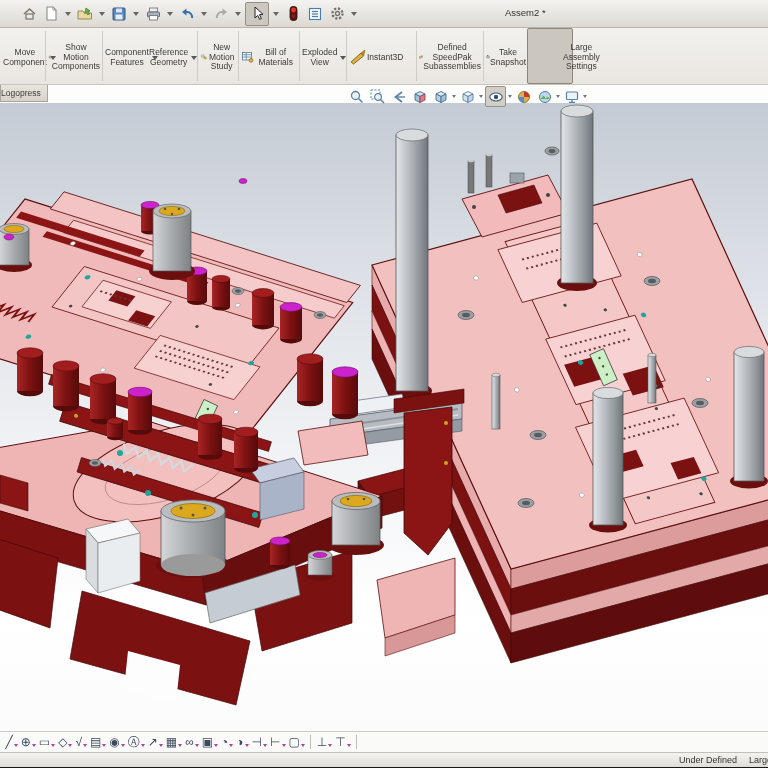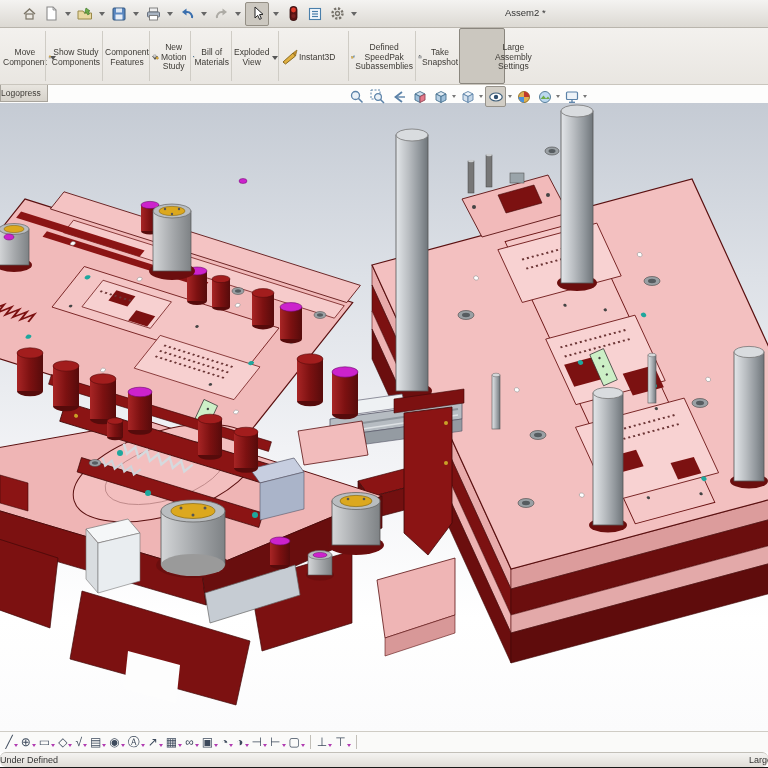--- a/index.html
+++ b/index.html
@@ -31,21 +31,21 @@
   .viewport{position:absolute;left:0;top:18px;width:768px;height:628px;
     background:linear-gradient(180deg,#c5cbd4 0%,#dde1e7 28%,#f1f2f5 55%,#ffffff 82%,#fbfbfc 100%);}
   
   .tooltray{height:20px;background:#fafaf9;border-top:1px solid #cfccc5;display:flex;align-items:center;padding-left:4px;}
   .btool{display:flex;align-items:flex-end;margin:0 1.5px;cursor:default;}
   .btool .g{font-style:normal;font-size:12px;line-height:14px;color:#3d4a5c;}
   .mcaret{width:0;height:0;border-left:2.5px solid transparent;border-right:2.5px solid transparent;border-top:3.5px solid #b13cb1;margin:0 0 2px 1px;}
   .vsep{width:1px;height:14px;background:#c2bfb8;margin:0 4px;}
   
   .statusbar{height:14px;background:linear-gradient(#f4f3f1,#e0ddd7);border-top:1px solid #c2bfb8;
-    display:flex;align-items:center;justify-content:space-between;font-size:9px;color:#333;overflow:hidden;border-radius:6px;}
+    display:flex;align-items:center;justify-content:flex-end;font-size:9px;color:#333;overflow:hidden;}
   .statusbar .st1{margin-right:12px;}
   .statusbar .st2{margin-right:-4px;}
   .bottomstrip{height:4px;background:#181818;}
   svg{display:block;}
 </style>
 </head>
 <body>
 
 <div class="window">
 
@@ -142,43 +142,51 @@
       <b class="caret"></b>
     </div>
     <div class="rsep"></div>
     <div class="rbtn" style="width:54px">
       <svg width="18" height="16" viewBox="0 0 18 16">
           <circle cx="9" cy="5.5" r="4" fill="#e0b040" stroke="#8a6a20"></circle>
           <circle cx="6" cy="12" r="2.2" fill="none" stroke="#555" stroke-width="1.1"></circle>
           <circle cx="12" cy="12" r="2.2" fill="none" stroke="#555" stroke-width="1.1"></circle>
           <line x1="8.2" y1="12" x2="9.8" y2="12" stroke="#555" stroke-width="1.1"></line>
         </svg>
-      <span class="rlabel">Show Study Components</span>
+      <span class="rlabel">Show Motion Components</span>
     </div>
     <div class="rsep"></div>
     <div class="rbtn" style="width:44px">
       <svg width="18" height="16" viewBox="0 0 18 16">
           <rect x="4" y="3" width="4" height="9" fill="#9fc0da" stroke="#46708e"></rect>
           <rect x="10" y="3" width="4" height="9" fill="#b7d0e4" stroke="#46708e"></rect>
           <ellipse cx="6" cy="3" rx="2" ry="1" fill="#d7e4ef" stroke="#46708e" stroke-width="0.7"></ellipse>
           <ellipse cx="12" cy="3" rx="2" ry="1" fill="#d7e4ef" stroke="#46708e" stroke-width="0.7"></ellipse>
         </svg>
       <span class="rlabel">Component Features</span>
       <b class="caret"></b>
     </div>
+    <div class="rbtn" style="width:48px">
+      <svg width="18" height="16" viewBox="0 0 18 16">
+          <polygon points="2,13 8,8 16,8 10,13" fill="#9fc0da" stroke="#46708e"></polygon>
+          <circle cx="12" cy="4.5" r="2.6" fill="#e0b040" stroke="#8a6a20"></circle>
+        </svg>
+      <span class="rlabel">Reference Geometry</span>
+      <b class="caret"></b>
+    </div>
     <div class="rsep"></div>
     <div class="rbtn" style="width:38px">
       <svg width="18" height="16" viewBox="0 0 18 16">
           <circle cx="6.5" cy="6" r="3.6" fill="#cfcfcf" stroke="#6e6e6e" stroke-width="1.6" stroke-dasharray="1.8 1.3"></circle>
           <circle cx="12.5" cy="10.5" r="3" fill="#e0b040" stroke="#8a6a20" stroke-width="1.4" stroke-dasharray="1.6 1.2"></circle>
         </svg>
       <span class="rlabel">New Motion Study</span>
     </div>
     <div class="rsep"></div>
-    <div class="rbtn" style="width:38px">
+    <div class="rbtn" style="width:58px">
       <svg width="18" height="16" viewBox="0 0 18 16">
           <rect x="2" y="2" width="12" height="10" fill="#fff" stroke="#46708e"></rect>
           <line x1="2" y1="5" x2="14" y2="5" stroke="#46708e"></line>
           <line x1="2" y1="8" x2="14" y2="8" stroke="#46708e"></line>
           <line x1="7" y1="2" x2="7" y2="12" stroke="#46708e"></line>
           <circle cx="13.5" cy="12.5" r="2.6" fill="#e0b040" stroke="#8a6a20"></circle>
         </svg>
       <span class="rlabel">Bill of Materials</span>
     </div>
     <div class="rsep"></div>

